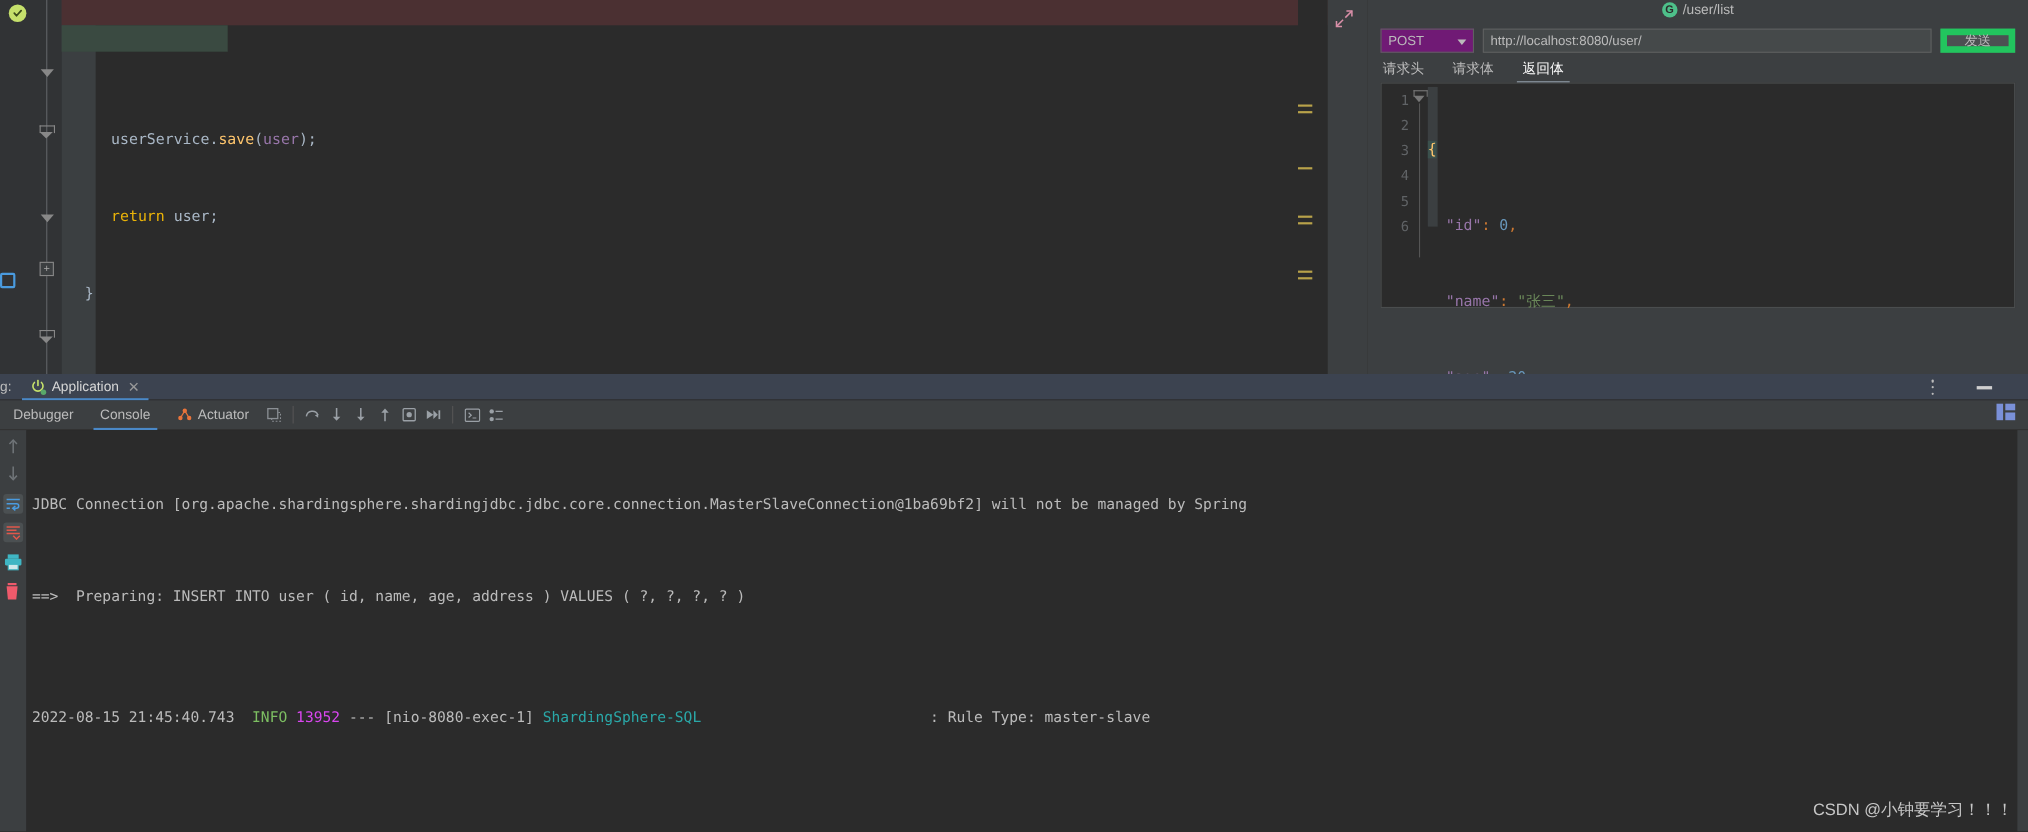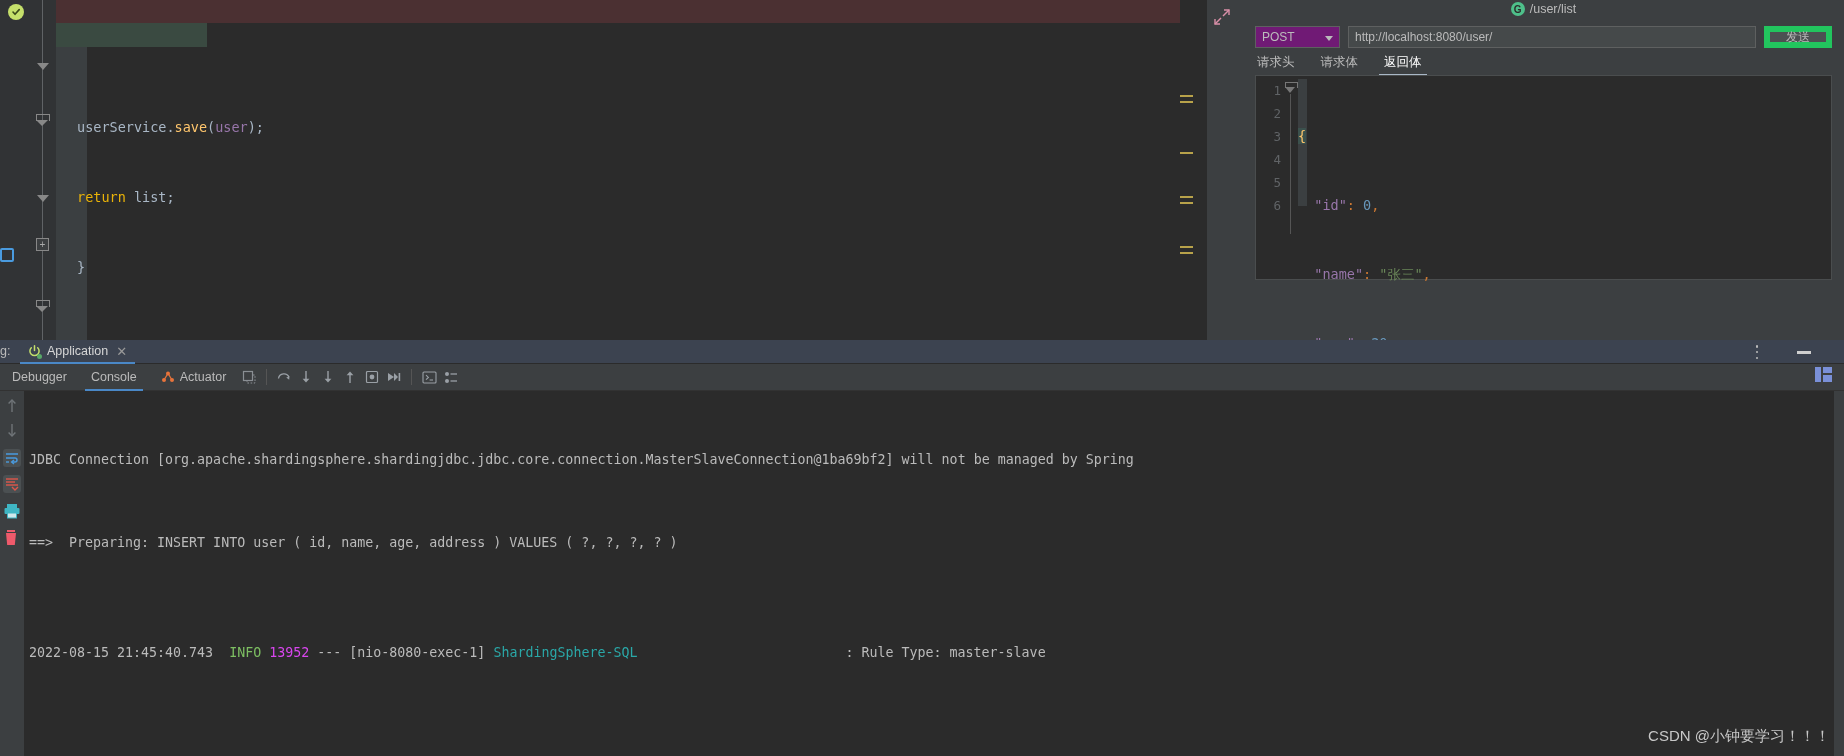--- a/index.html
+++ b/index.html
@@ -63,21 +63,21 @@
   }
   .gutter-indent {
     position: absolute; left: 56px; top: 0; width: 31px; height: 340px;
     background: #3b3f41;
   }
   .code-area {
     position: absolute; left: 0; top: 0; width: 1207px; height: 340px;
     font-family: "DejaVu Sans Mono", monospace; font-size: 13.5px;
     line-height: 23.3px; white-space: pre;
   }
-  .code-line { position: relative; height: 23.3px; padding-left: 77px; color: #a9b7c6; }
+  .code-line { position: relative; height: 23.3px; padding-left: 101px; color: #a9b7c6; }
   .row-hl-red { position: absolute; left: 56px; top: 0; width: 1151px; height: 23.3px; background: #4b3032; }
   .row-hl-green { position: absolute; left: 56px; top: 23.3px; width: 151px; height: 23.3px; background: #3a4a41; }
   .kw { color: #eab308; }
   .cmt { color: #629755; font-style: italic; }
   .meth { color: #ffc66d; }
   .fld { color: #9876aa; }
   .id { color: #a9b7c6; }
 
   
   .editor-markers {
@@ -284,21 +284,21 @@
       <div class="fold-marker tri2" style="top:300px"></div>
     </div>
 
     <div class="gutter-indent"></div>
 
     <div class="code-area">
       <div class="row-hl-red"></div>
       <div class="row-hl-green"></div>
 
       <div class="code-line"><span class="id">userService</span><span class="id">.</span><span class="meth">save</span><span class="id">(</span><span class="fld">user</span><span class="id">);</span></div>
-      <div class="code-line"><span class="kw">return</span> <span class="id">list;</span></div>
+      <div class="code-line"><span class="kw">return</span> <span class="id">user;</span></div>
       <div class="code-line" style="padding-left:77px"><span class="cmt" style="font-style:normal;color:#a9b7c6">}</span></div>
       <div class="code-line"></div>
       
       
       
       
       
       
       
       

